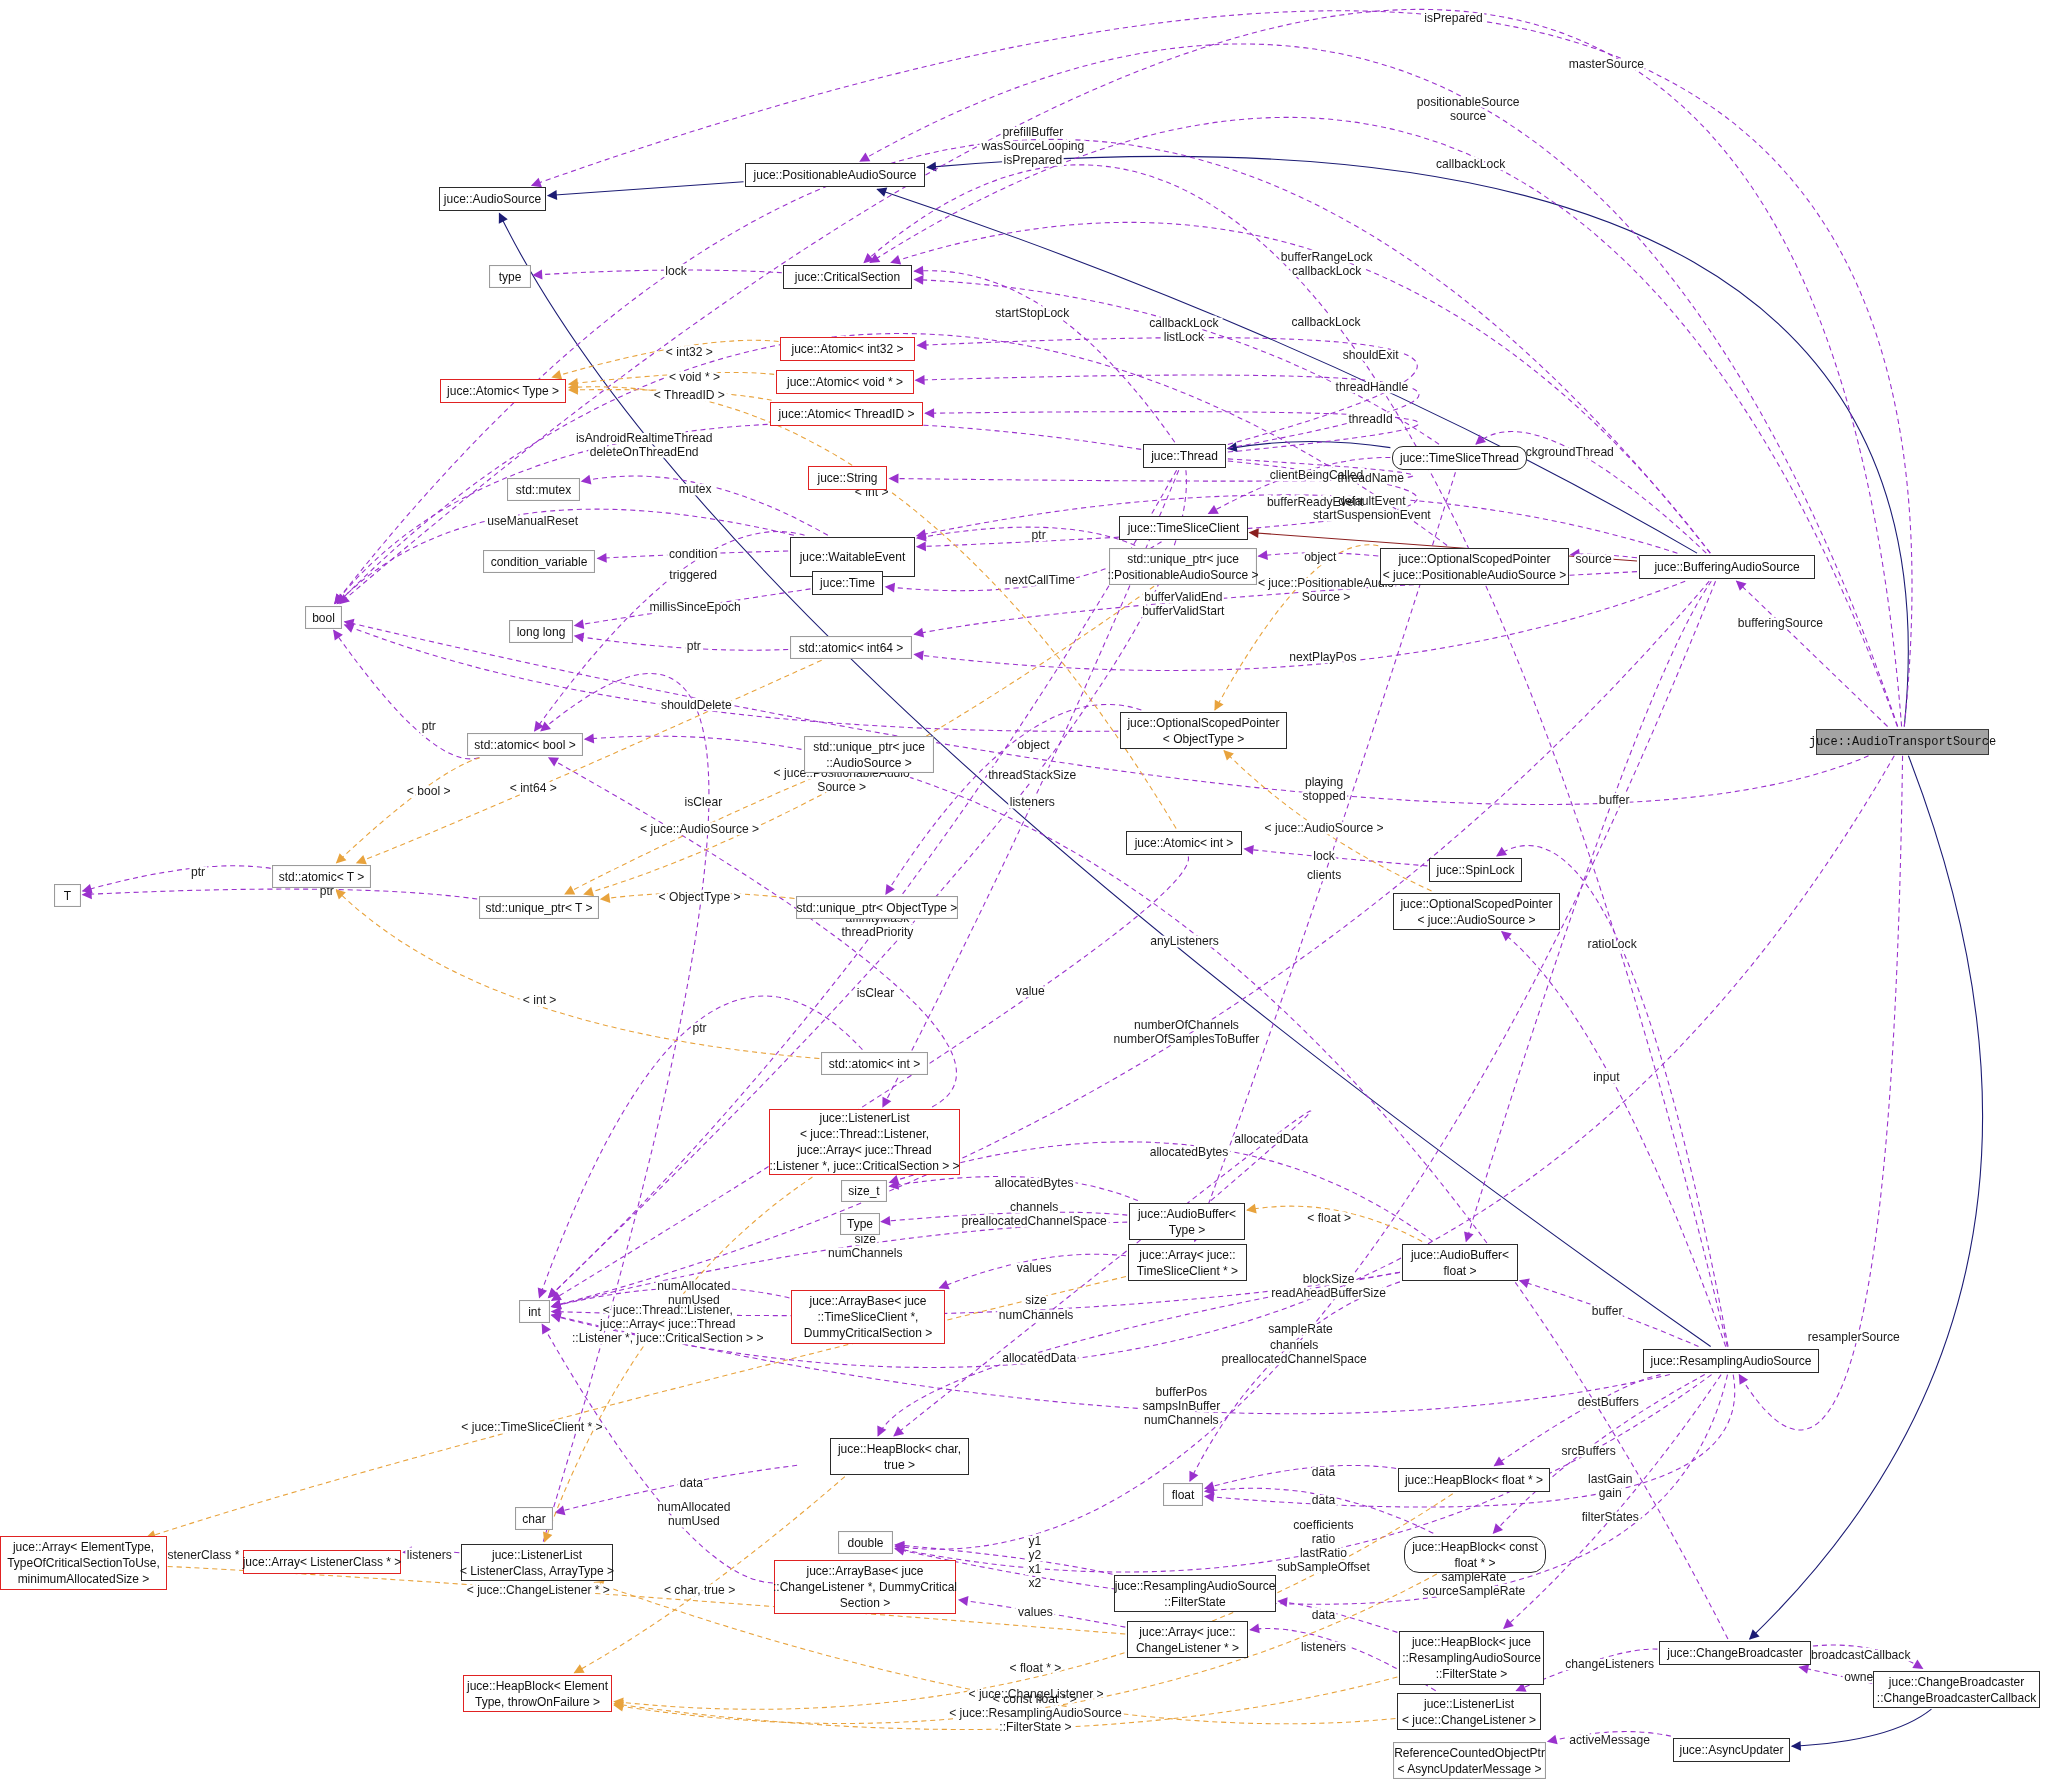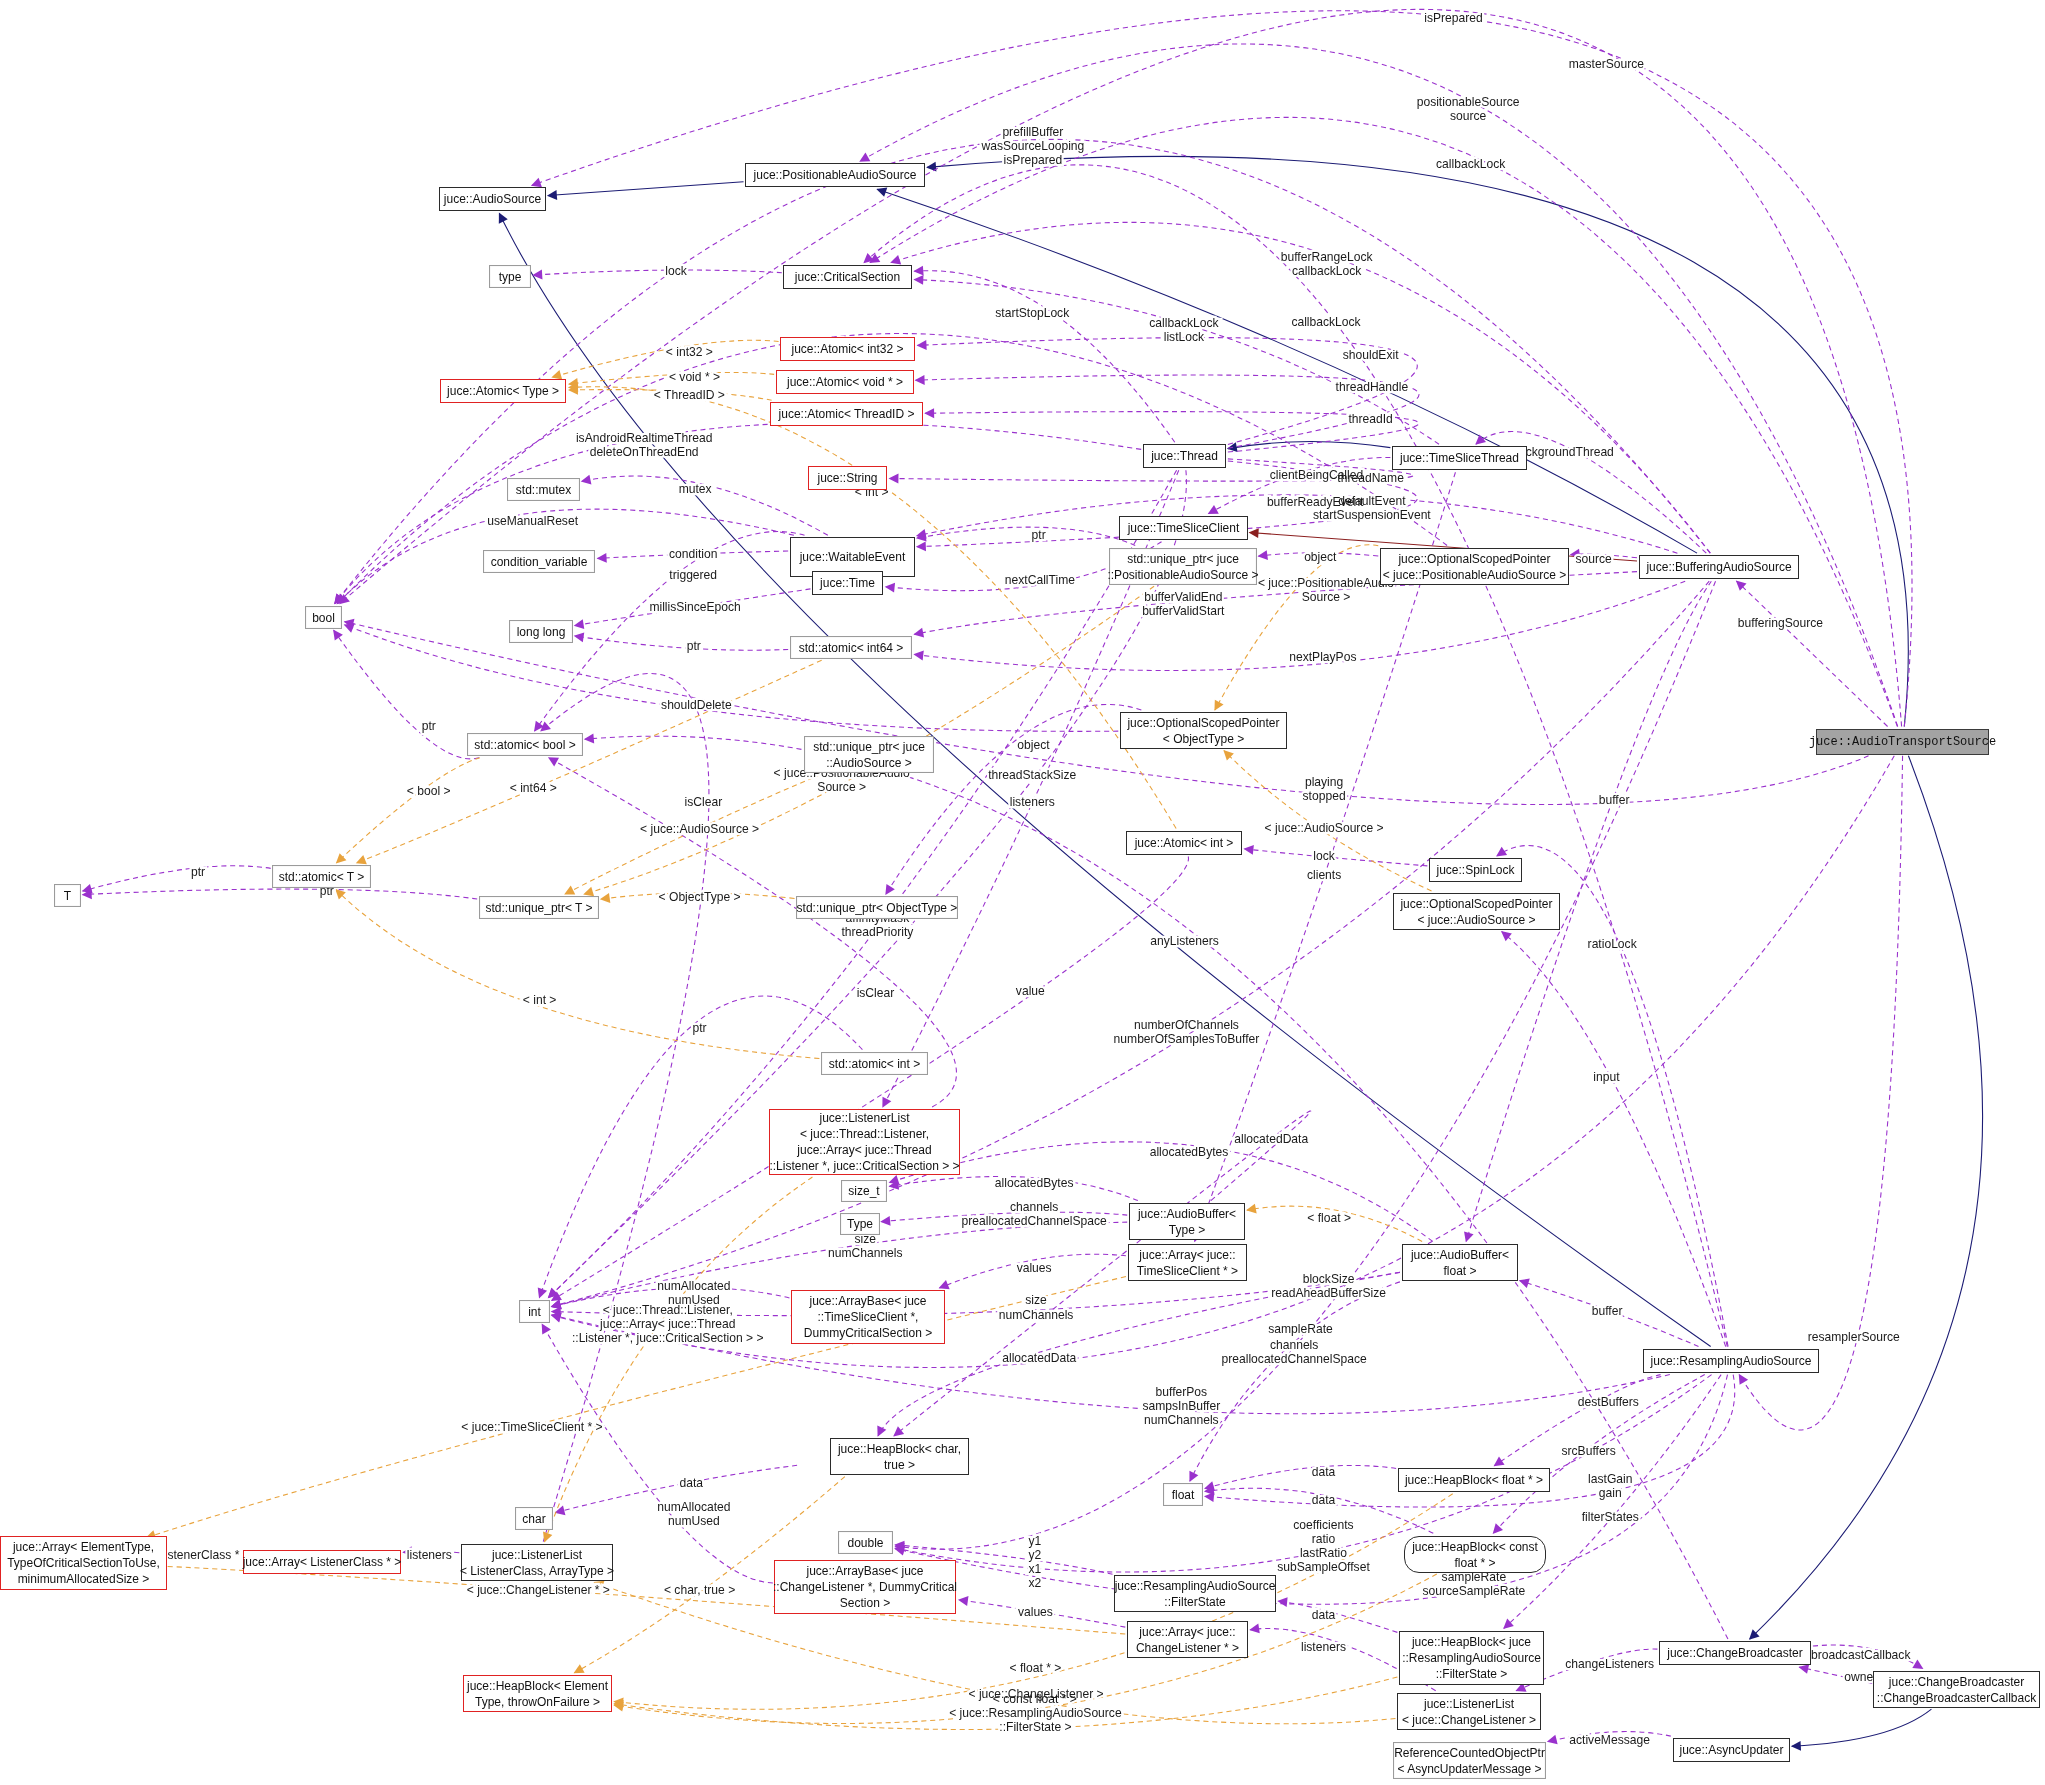--- a/index.html
+++ b/index.html
@@ -442,32 +442,32 @@
   <div id="nodes">
       <div class="node " style="left: 439px; top: 187px; width: 107px; height: 24px;">juce::AudioSource</div>
       <div class="node " style="left: 745px; top: 163px; width: 180px; height: 24px;">juce::PositionableAudioSource</div>
       <div class="node ext" style="left: 489px; top: 265px; width: 42px; height: 23px;">type</div>
       <div class="node " style="left: 783px; top: 265px; width: 129px; height: 24px;">juce::CriticalSection</div>
       <div class="node red" style="left: 780px; top: 337px; width: 135px; height: 24px;">juce::Atomic&lt; int32 &gt;</div>
       <div class="node red" style="left: 440px; top: 379px; width: 126px; height: 24px;">juce::Atomic&lt; Type &gt;</div>
       <div class="node red" style="left: 776px; top: 370px; width: 138px; height: 24px;">juce::Atomic&lt; void * &gt;</div>
       <div class="node red" style="left: 770px; top: 402px; width: 153px; height: 24px;">juce::Atomic&lt; ThreadID &gt;</div>
       <div class="node " style="left: 1143px; top: 444px; width: 83px; height: 24px;">juce::Thread</div>
-      <div class="node " style="left: 1392px; top: 446px; width: 135px; height: 24px;">juce::TimeSliceThread</div>
+      <div class="node " style="left: 1392px; top: 446px; width: 135px; height: 24px; border-radius: 11px;">juce::TimeSliceThread</div>
       <div class="node red" style="left: 808px; top: 466px; width: 79px; height: 24px;">juce::String</div>
       <div class="node ext" style="left: 507px; top: 478px; width: 73px; height: 23px; text-align: center;">std::mutex</div>
       <div class="node " style="left: 790px; top: 537px; width: 125px; height: 40px;">juce::WaitableEvent</div>
       <div class="node ext" style="left: 483px; top: 550px; width: 112px; height: 23px;">condition_variable</div>
       <div class="node " style="left: 812px; top: 571px; width: 71px; height: 24px;">juce::Time</div>
       <div class="node " style="left: 1119px; top: 516px; width: 129px; height: 24px;">juce::TimeSliceClient</div>
       <div class="node ext" style="left: 1109px; top: 548px; width: 148px; height: 37px;">std::unique_ptr&lt; juce
 ::PositionableAudioSource &gt;</div>
       <div class="node " style="left: 1380px; top: 548px; width: 189px; height: 37px;">juce::OptionalScopedPointer
 &lt; juce::PositionableAudioSource &gt;</div>
-      <div class="node " style="left: 1639px; top: 555px; width: 160px; height: 24px; text-align: center;">juce::BufferingAudioSource</div>
+      <div class="node " style="left: 1639px; top: 555px; width: 176px; height: 24px; text-align: center;">juce::BufferingAudioSource</div>
       <div class="node ext" style="left: 305px; top: 606px; width: 37px; height: 23px;">bool</div>
       <div class="node ext" style="left: 509px; top: 620px; width: 64px; height: 23px;">long long</div>
       <div class="node ext" style="left: 790px; top: 636px; width: 122px; height: 23px;">std::atomic&lt; int64 &gt;</div>
       <div class="node " style="left: 1120px; top: 712px; width: 167px; height: 37px;">juce::OptionalScopedPointer
 &lt; ObjectType &gt;</div>
       <div class="node ext" style="left: 467px; top: 733px; width: 116px; height: 23px;">std::atomic&lt; bool &gt;</div>
       <div class="node ext" style="left: 804px; top: 736px; width: 130px; height: 37px;">std::unique_ptr&lt; juce
 ::AudioSource &gt;</div>
       <div class="node main" style="left: 1816px; top: 729px; width: 173px; height: 25.5px;">juce::AudioTransportSource</div>
       <div class="node " style="left: 1126px; top: 831px; width: 116px; height: 24px;">juce::Atomic&lt; int &gt;</div>

